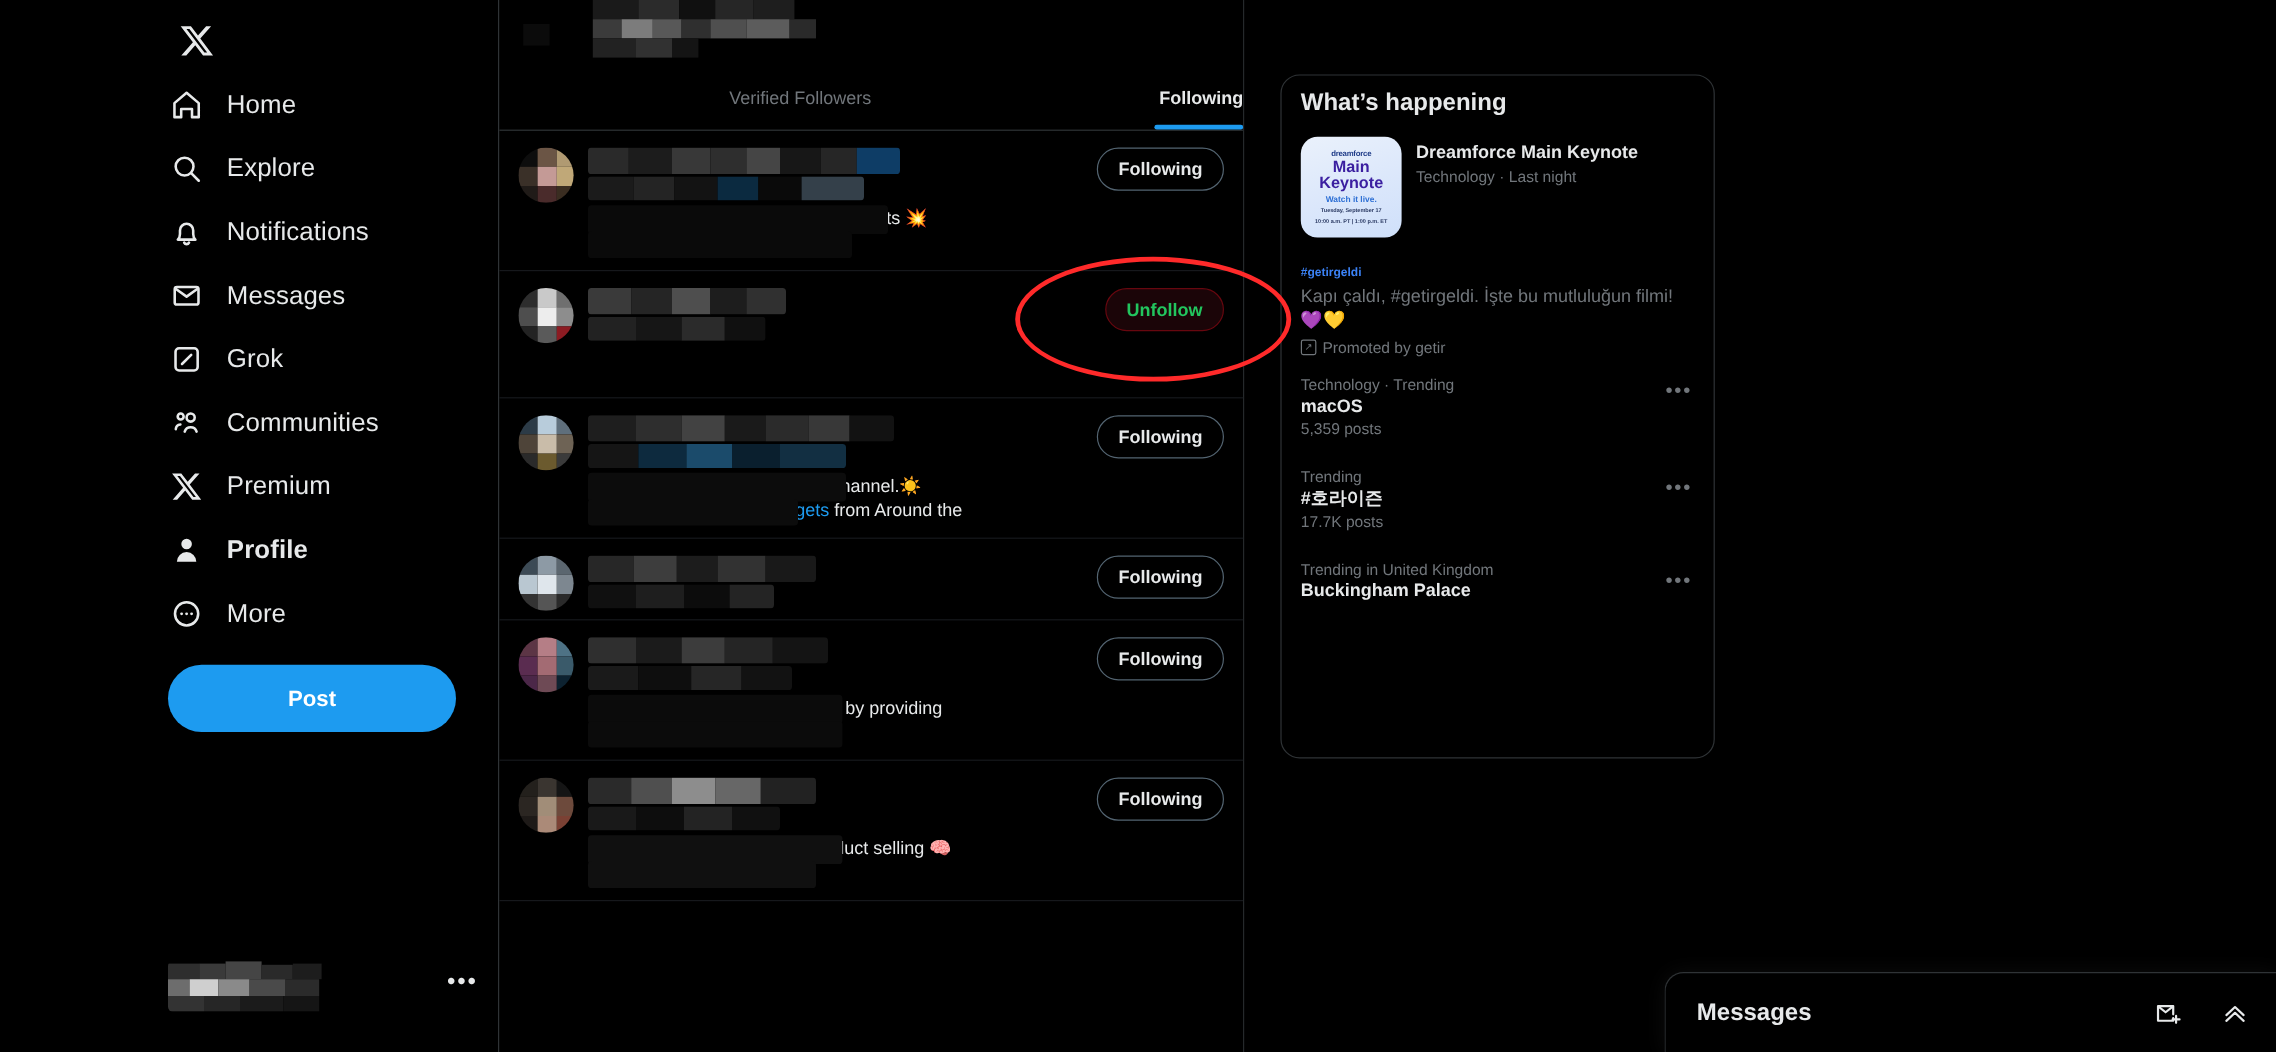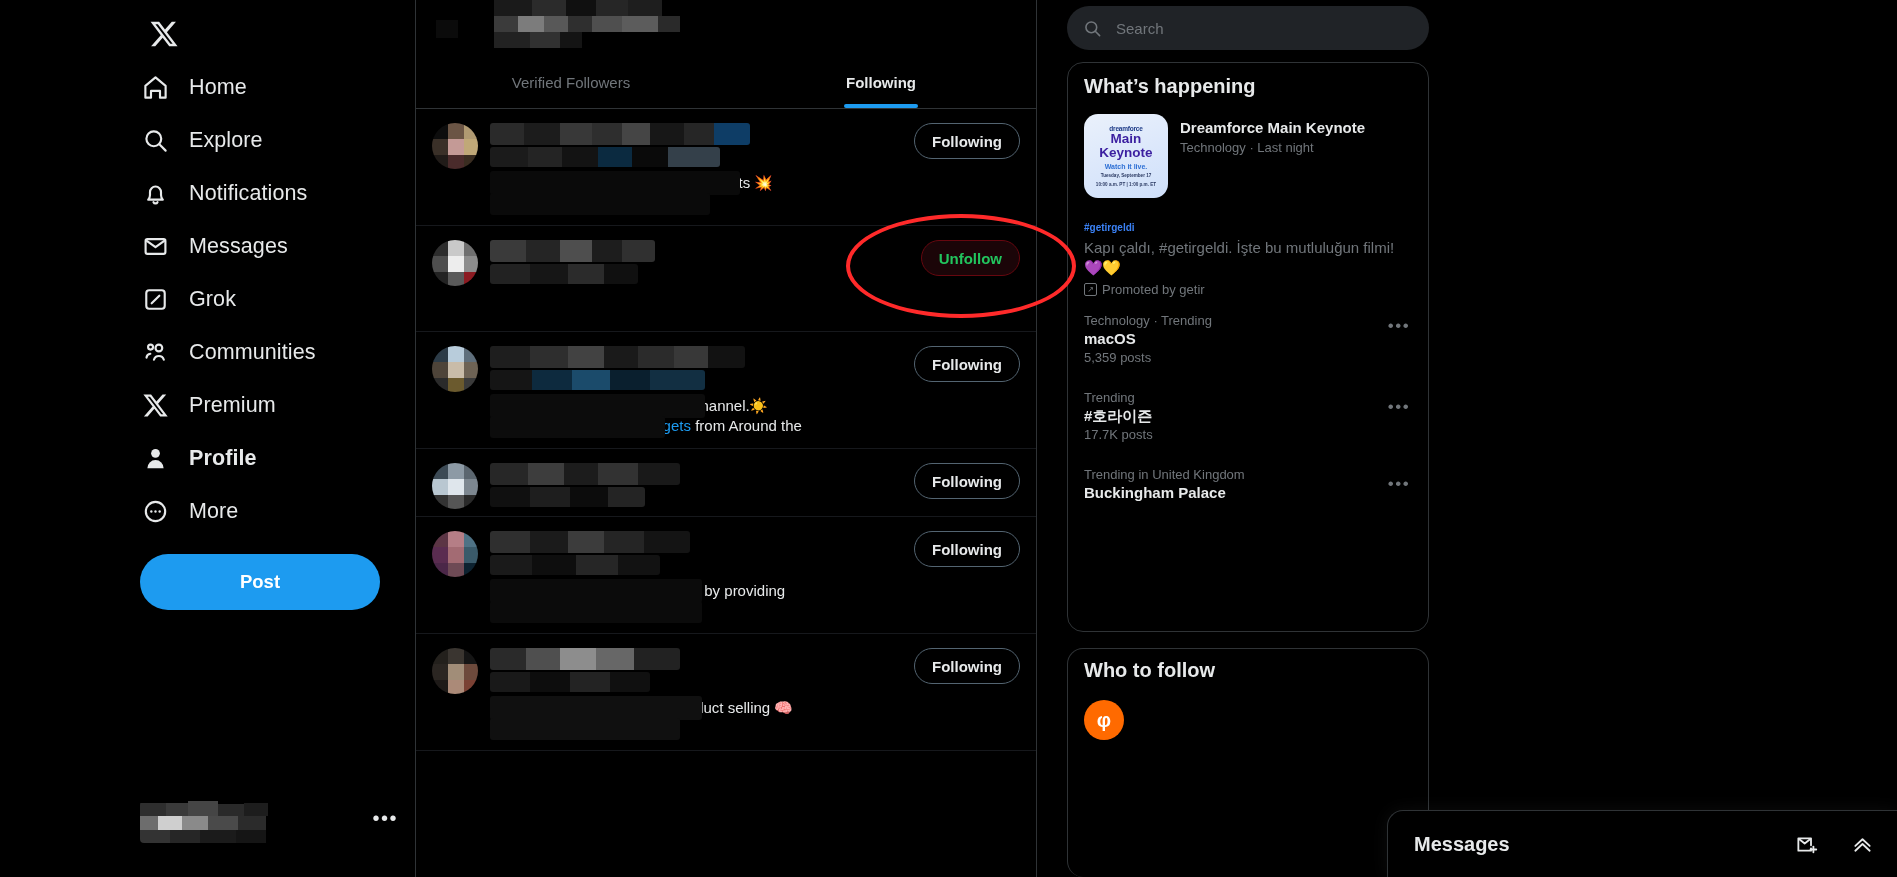--- a/index.html
+++ b/index.html
@@ -53,21 +53,21 @@
 
   
   .center {
     position: absolute; left: 415px; top: 0; width: 622px; height: 877px;
     border-left: 1px solid #2f3336; border-right: 1px solid #2f3336;
     background: #000; overflow: hidden;
   }
   .profile-stub { height: 56px; position: relative; }
 
   .tabs { display: flex; height: 53px; border-bottom: 1px solid #2f3336; }
-  .tab { flex: 1; display:flex; align-items:center; justify-content:center;
+  .tab { flex: 1; display:flex; align-items:center; justify-content:flex-end;
          position: relative; cursor: pointer; }
   .tab-label { font-size: 15px; color: #71767b; font-weight: 500; }
   .tab.active .tab-label { color: #e7e9ea; font-weight: 700; }
   .tab-underline {
     position: absolute; bottom: 0; height: 4px; width: 74px;
     border-radius: 999px; background: #1d9bf0;
   }
 
   .user-row { position: relative; border-bottom: 1px solid #16181c; padding: 12px 16px; }
   .row-top { display: flex; align-items: flex-start; }
@@ -588,29 +588,20 @@
         <span>content creation and digital product selling 🧠</span><br>
         <span>er (Founder BloggingX)</span>
         <span class="bio-mask" style="width:212px;top:-2px;height:24px;background:#101010"></span>
         <span class="bio-mask" style="width:190px;top:20px;height:22px;background:#101010"></span>
       </div>
     </div>
   </main>
 
   <aside class="right-rail">
 
-    <div class="search-wrap">
-      <div class="search-box">
-        <svg viewBox="0 0 24 24">
-            <circle cx="10.5" cy="10.5" r="6.8"></circle>
-            <line x1="15.5" y1="15.5" x2="21" y2="21" stroke-linecap="round"></line>
-          </svg>
-        <input class="search-input" type="text" placeholder="Search" style="">
-      </div>
-    </div>
 
     <section class="card" style="top:62px; height:570px;">
       <h2 class="card-title">What’s happening</h2>
 
       <div class="promo">
         <div class="promo-thumb">
           <span class="promo-brand">dreamforce</span>
           <span class="promo-main">Main</span>
           <span class="promo-main">Keynote</span>
           <span class="promo-watch">Watch it live.</span>
@@ -653,26 +644,20 @@
       <div class="trend" style="padding-top:12px;padding-bottom:0;">
         <div class="trend-meta">Trending in United Kingdom</div>
         <div class="trend-name">Buckingham Palace</div>
         <div class="trend-more">
             <span>•••</span>
           </div>
       </div>
 
     </section>
 
-    <section class="card" style="top:648px; height:229px; border-bottom:none;">
-      <h2 class="card-title" style="padding-top:10px;">Who to follow</h2>
-      <div style="padding:14px 16px 0;">
-        <div class="wtf-avatar">φ</div>
-      </div>
-    </section>
 
     <div class="msg-dock">
       <span class="msg-title">Messages</span>
       <div class="msg-actions">
         <span class="ic">
           <svg viewBox="0 0 24 24">
               <path d="M3.5 5.6h13.2v7.2M3.5 5.6v12.8h13.2v-2.4" stroke-linecap="round" stroke-linejoin="round"></path>
               <path d="M4.2 6.3 10.1 11l5.9-4.7" stroke-linecap="round" stroke-linejoin="round"></path>
               <line x1="19.2" y1="14.2" x2="19.2" y2="20.2" stroke-linecap="round"></line>
               <line x1="16.2" y1="17.2" x2="22.2" y2="17.2" stroke-linecap="round"></line>

